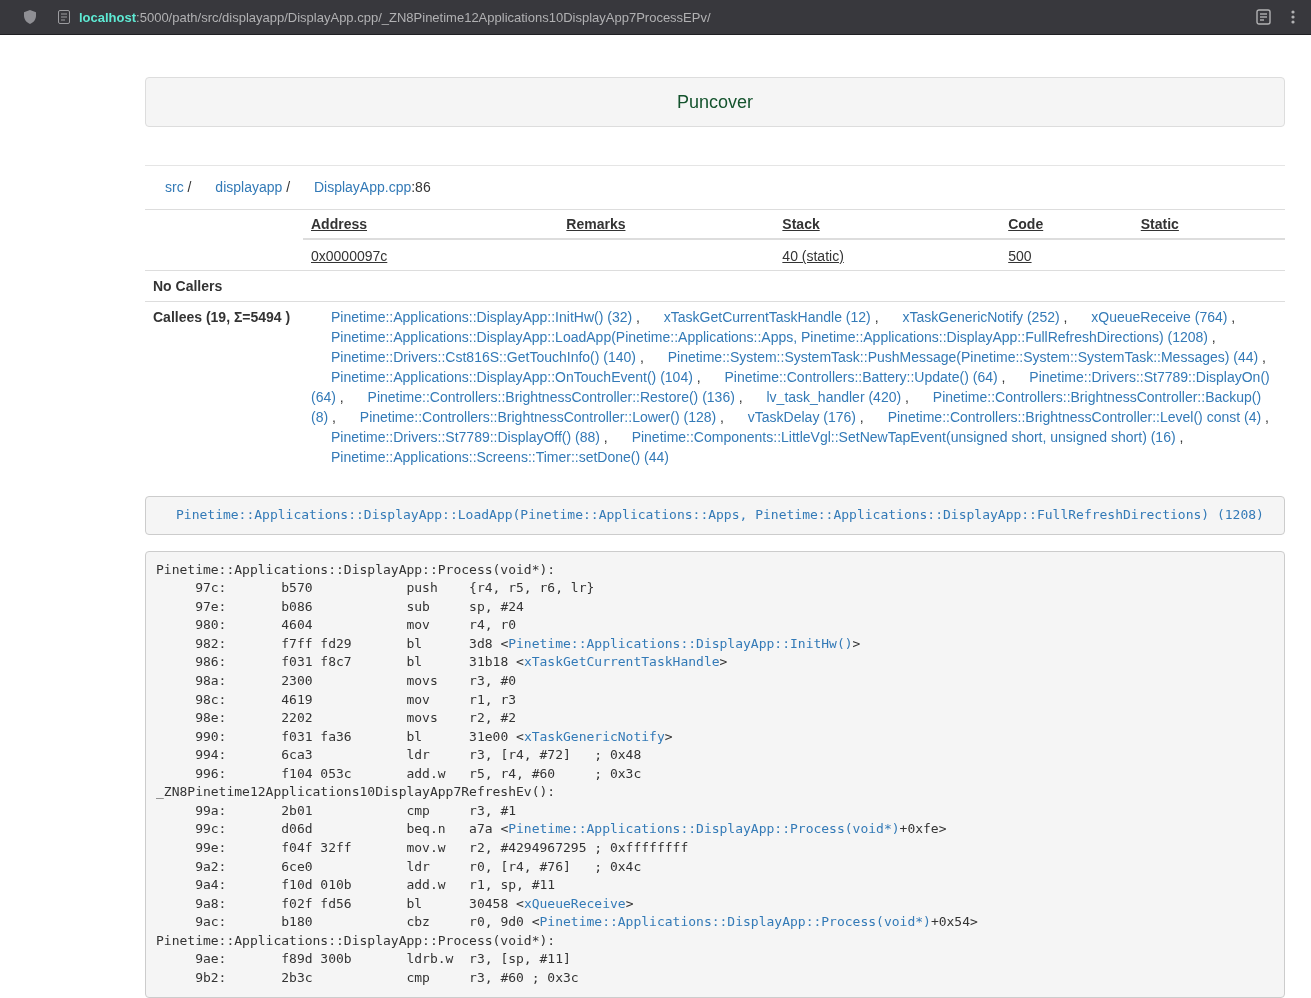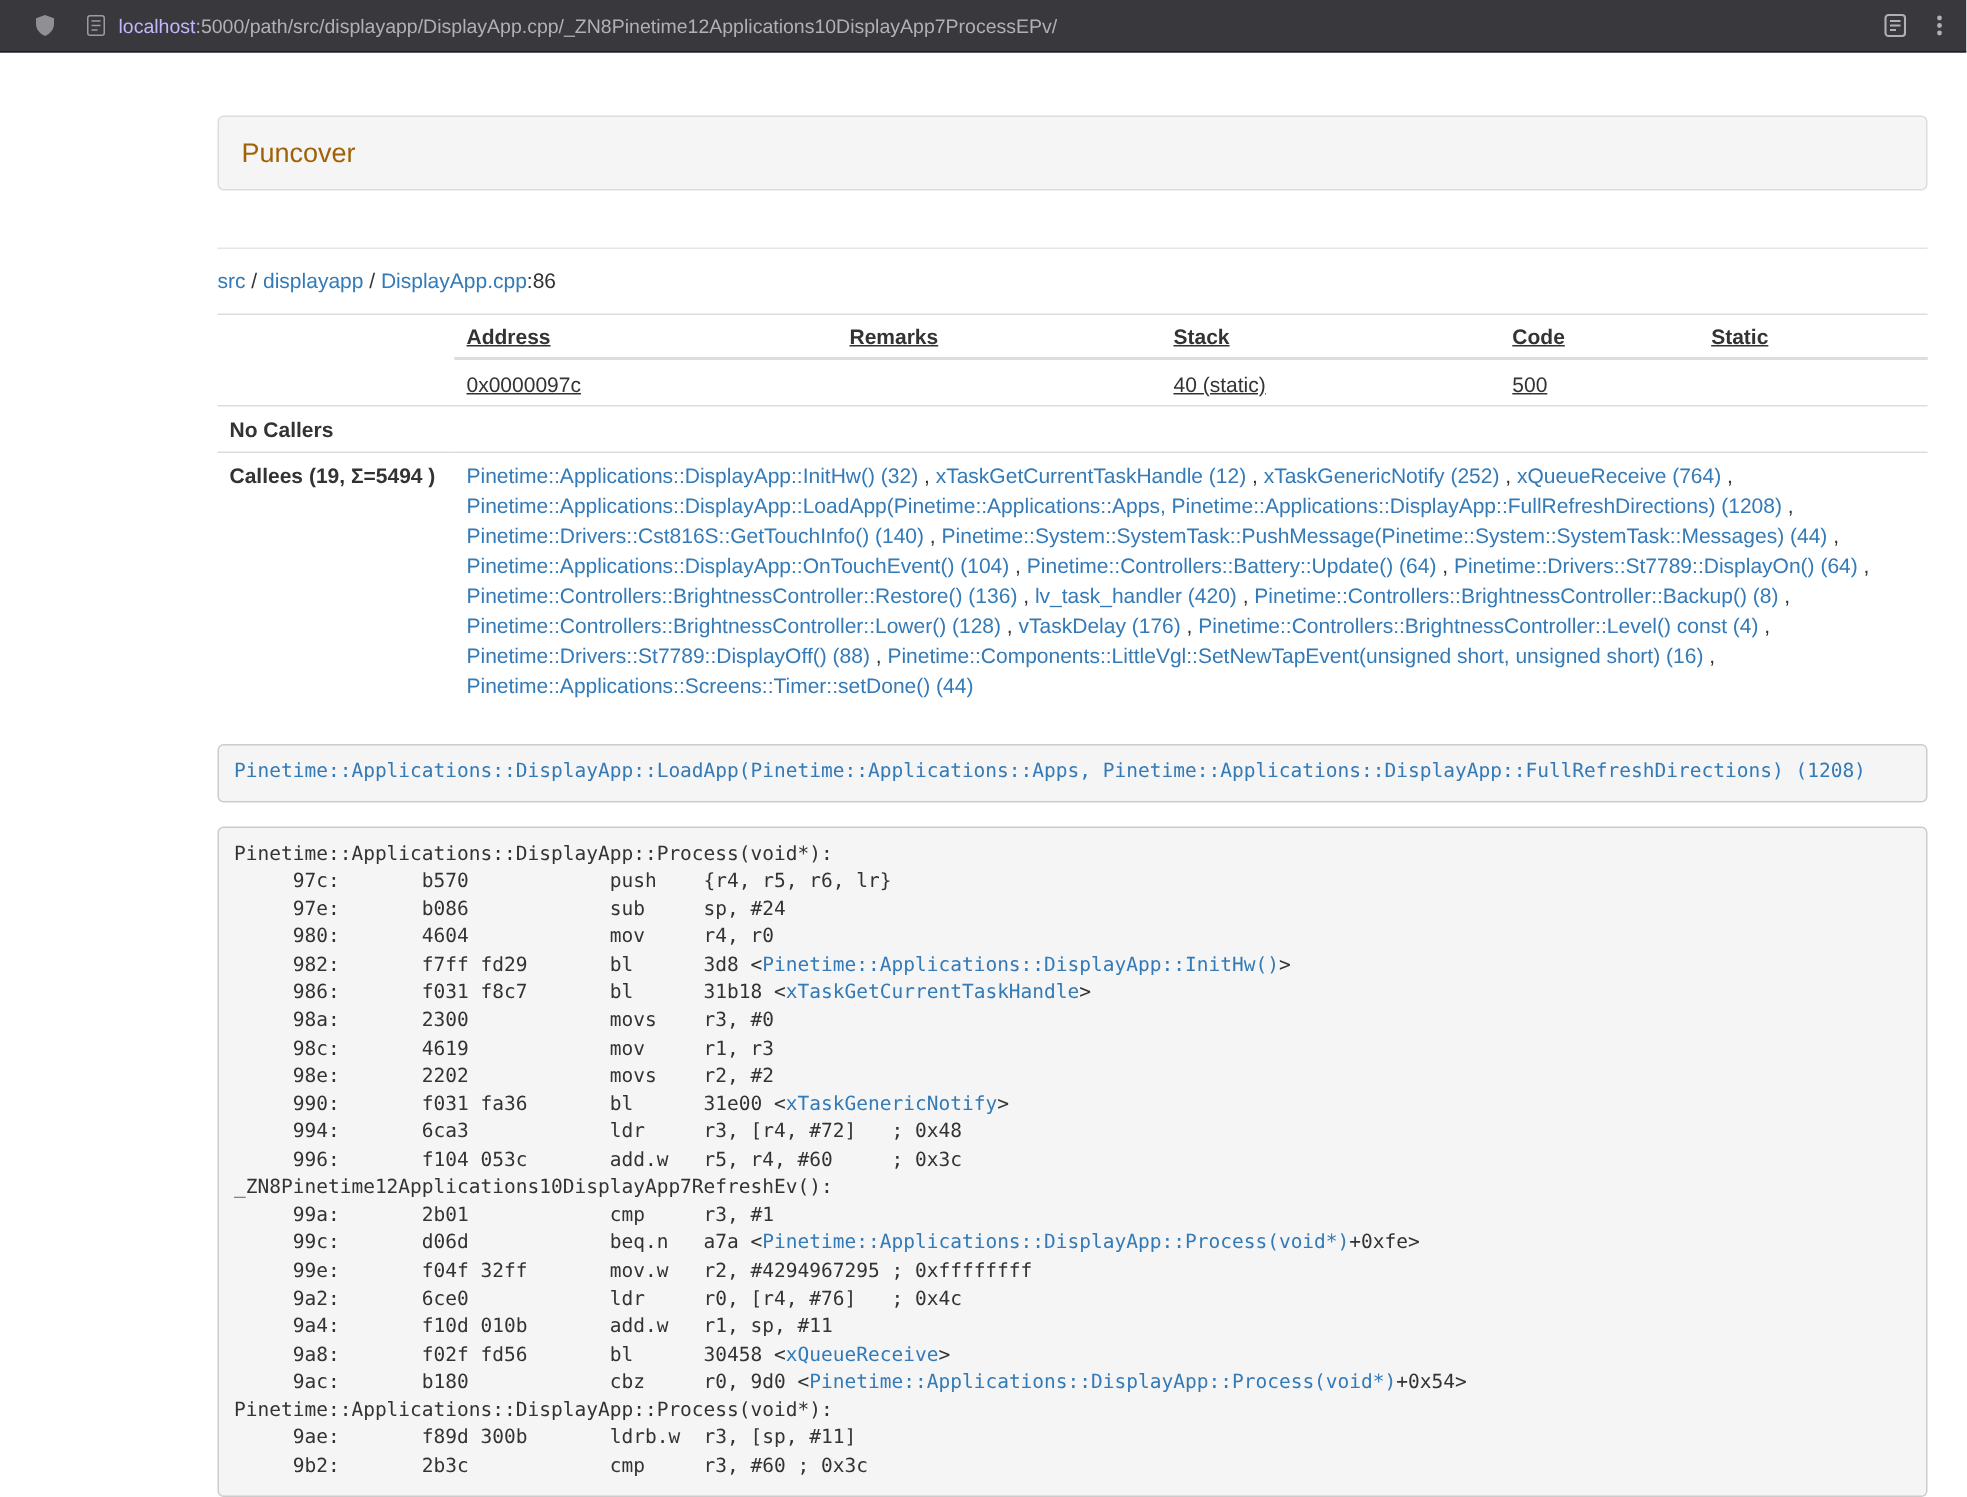--- a/index.html
+++ b/index.html
@@ -10,29 +10,29 @@
   
   .browser-bar{
     width:1311px;height:35px;background:#38383d;border-bottom:1px solid #1f1f23;
     display:flex;align-items:center;box-sizing:border-box;
   }
   .tb-icon{display:inline-flex;align-items:center;justify-content:center;flex:0 0 auto;}
   .shield{margin-left:22px;}
   .urlbar{display:flex;align-items:center;margin-left:20px;flex:1;min-width:0;}
   .pageico{margin-right:9px;}
   .url-text{font-size:13px;color:#b1b1b3;white-space:nowrap;overflow:hidden;}
-  .url-host{color:#c4b5fd;font-weight:normal;}
+  .url-host{color:#5eead4;font-weight:bold;}
   .tb-actions{display:flex;align-items:center;gap:20px;margin-right:16px;}
   
   .container{margin-left:145px;width:1140px;}
   .panel{margin-top:42px;border:1px solid #ddd;border-radius:4px;background:#f5f5f5;}
-  .panel-heading{padding:13px 15px;font-size:18px;color:#a16207;line-height:22px;}
+  .panel-heading{padding:13px 15px;font-size:18px;color:#14532d;line-height:22px;text-align:center;}
   hr.rule{border:0;border-top:1px solid #e5e5e5;margin:38px 0 0 0;}
   .breadcrumb{margin:11px 0 12px 0;font-size:14px;line-height:20px;}
-  a.lnk{color:#337ab7;text-decoration:none;cursor:pointer;}
+  a.lnk{color:#337ab7;text-decoration:none;cursor:pointer;margin-left:20px;}
   .sep{color:#333;}
   
   table.main-table{width:100%;border-collapse:collapse;table-layout:fixed;font-size:14px;}
   table.main-table > tbody > tr > th,
   table.main-table > tbody > tr > td{
     border-top:1px solid #ddd;padding:5px 8px;text-align:left;vertical-align:top;line-height:20px;
   }
   table.main-table col.col-head{width:158px;}
   th.rowhead{font-weight:bold;}
   td.nested-cell{padding:0 !important;text-decoration:underline;}

